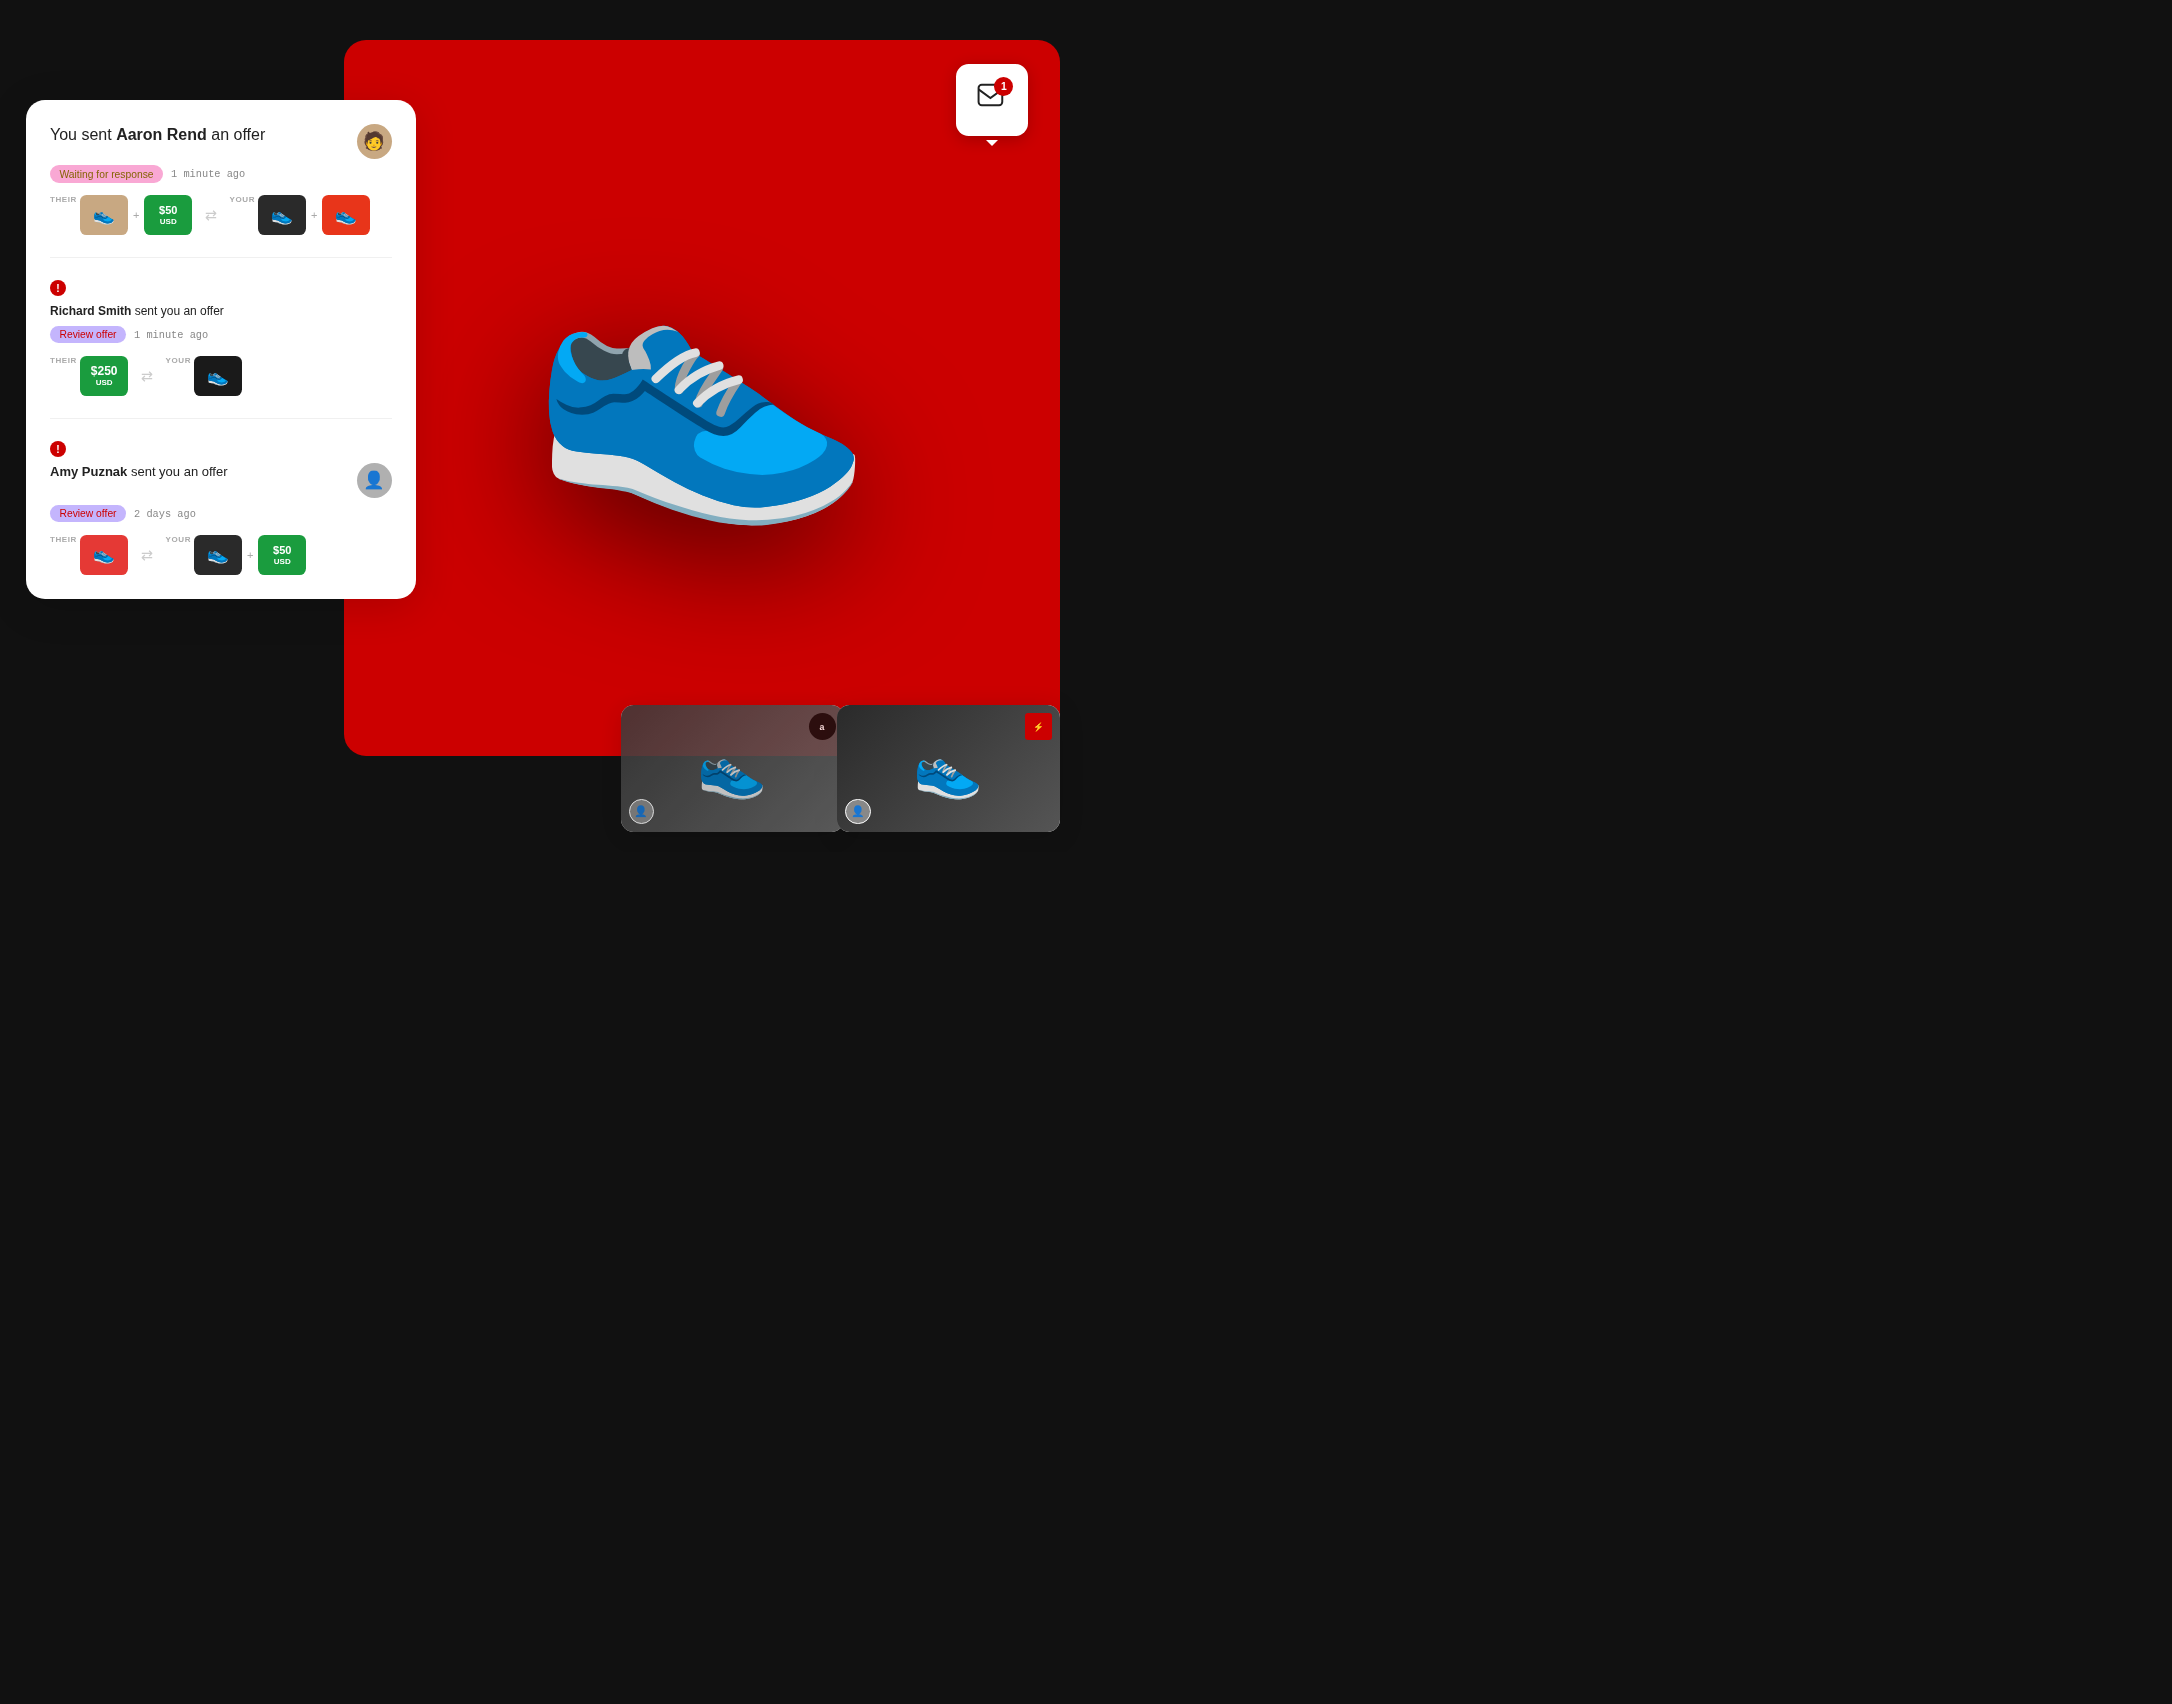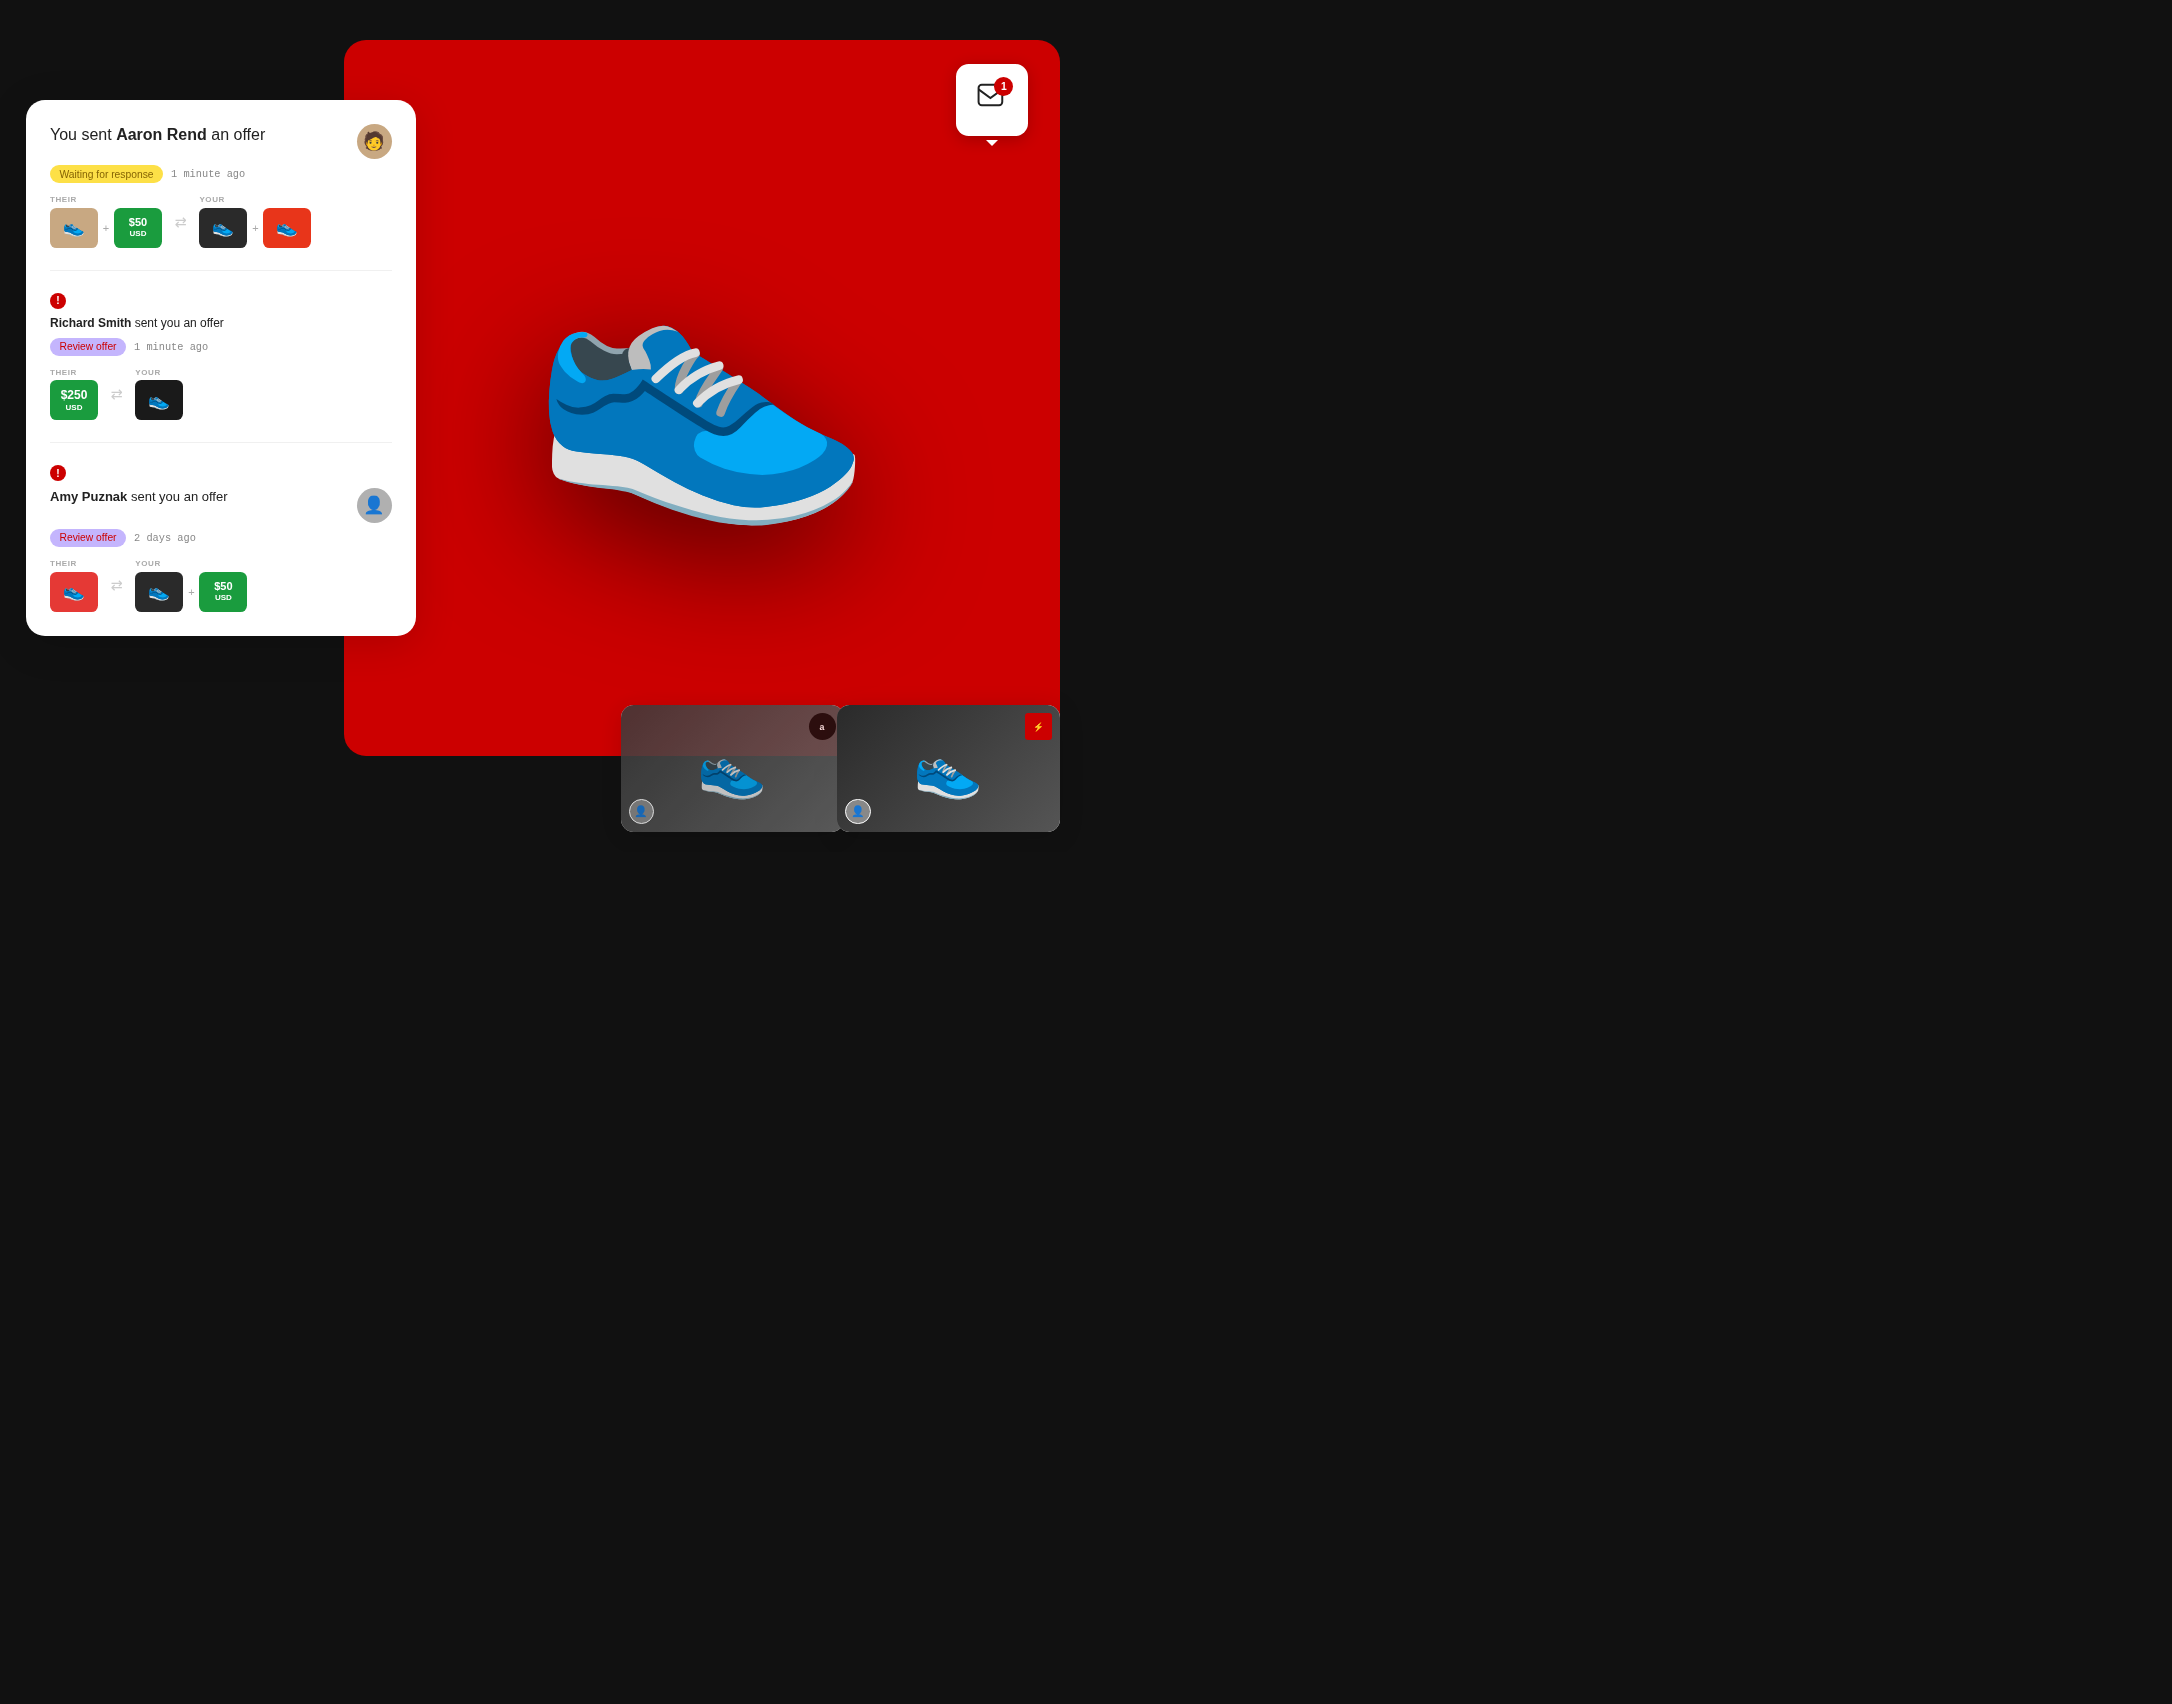--- a/index.html
+++ b/index.html
@@ -128,21 +128,21 @@
       margin-bottom: 12.7px;
     }
 
     .badge {
       padding: 3.2px 9.5px;
       border-radius: 16px;
       font-size: 10.3px;
       font-weight: 500;
     }
     .badge-waiting {
-      background: #fde047;
+      background: #f9a8d4;
       color: #856404;
     }
     .badge-review {
       background: #c4b5fd;
       color: #cc0000;
     }
 
     .time-ago {
       font-size: 10.3px;
       color: #888;
@@ -150,21 +150,21 @@
     }
 
     .offer-items-row {
       display: flex;
       align-items: center;
       gap: 12.7px;
     }
 
     .offer-side {
       display: flex;
-      flex-direction: column;
+      flex-direction: row;
       gap: 3.2px;
     }
 
     .offer-side-label {
       font-size: 8px;
       font-weight: 700;
       color: #aaa;
       letter-spacing: 0.6px;
       text-transform: uppercase;
     }

